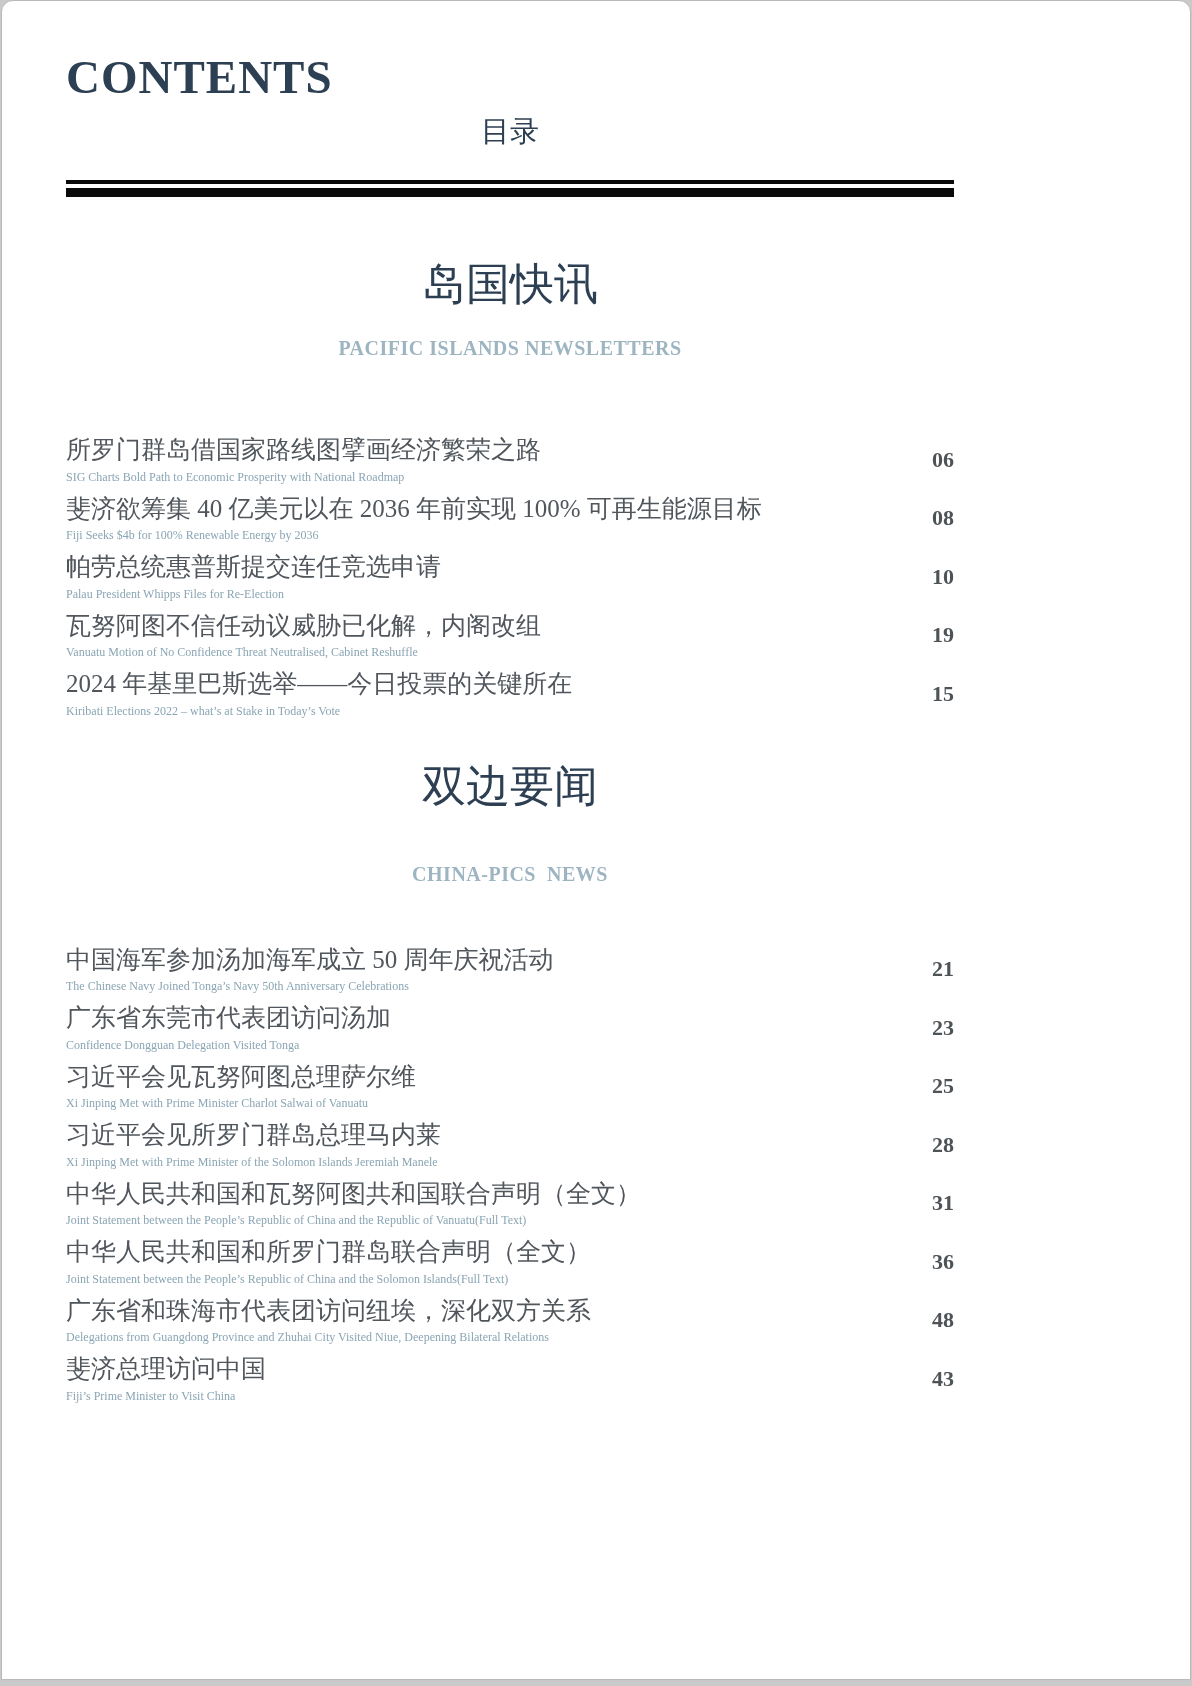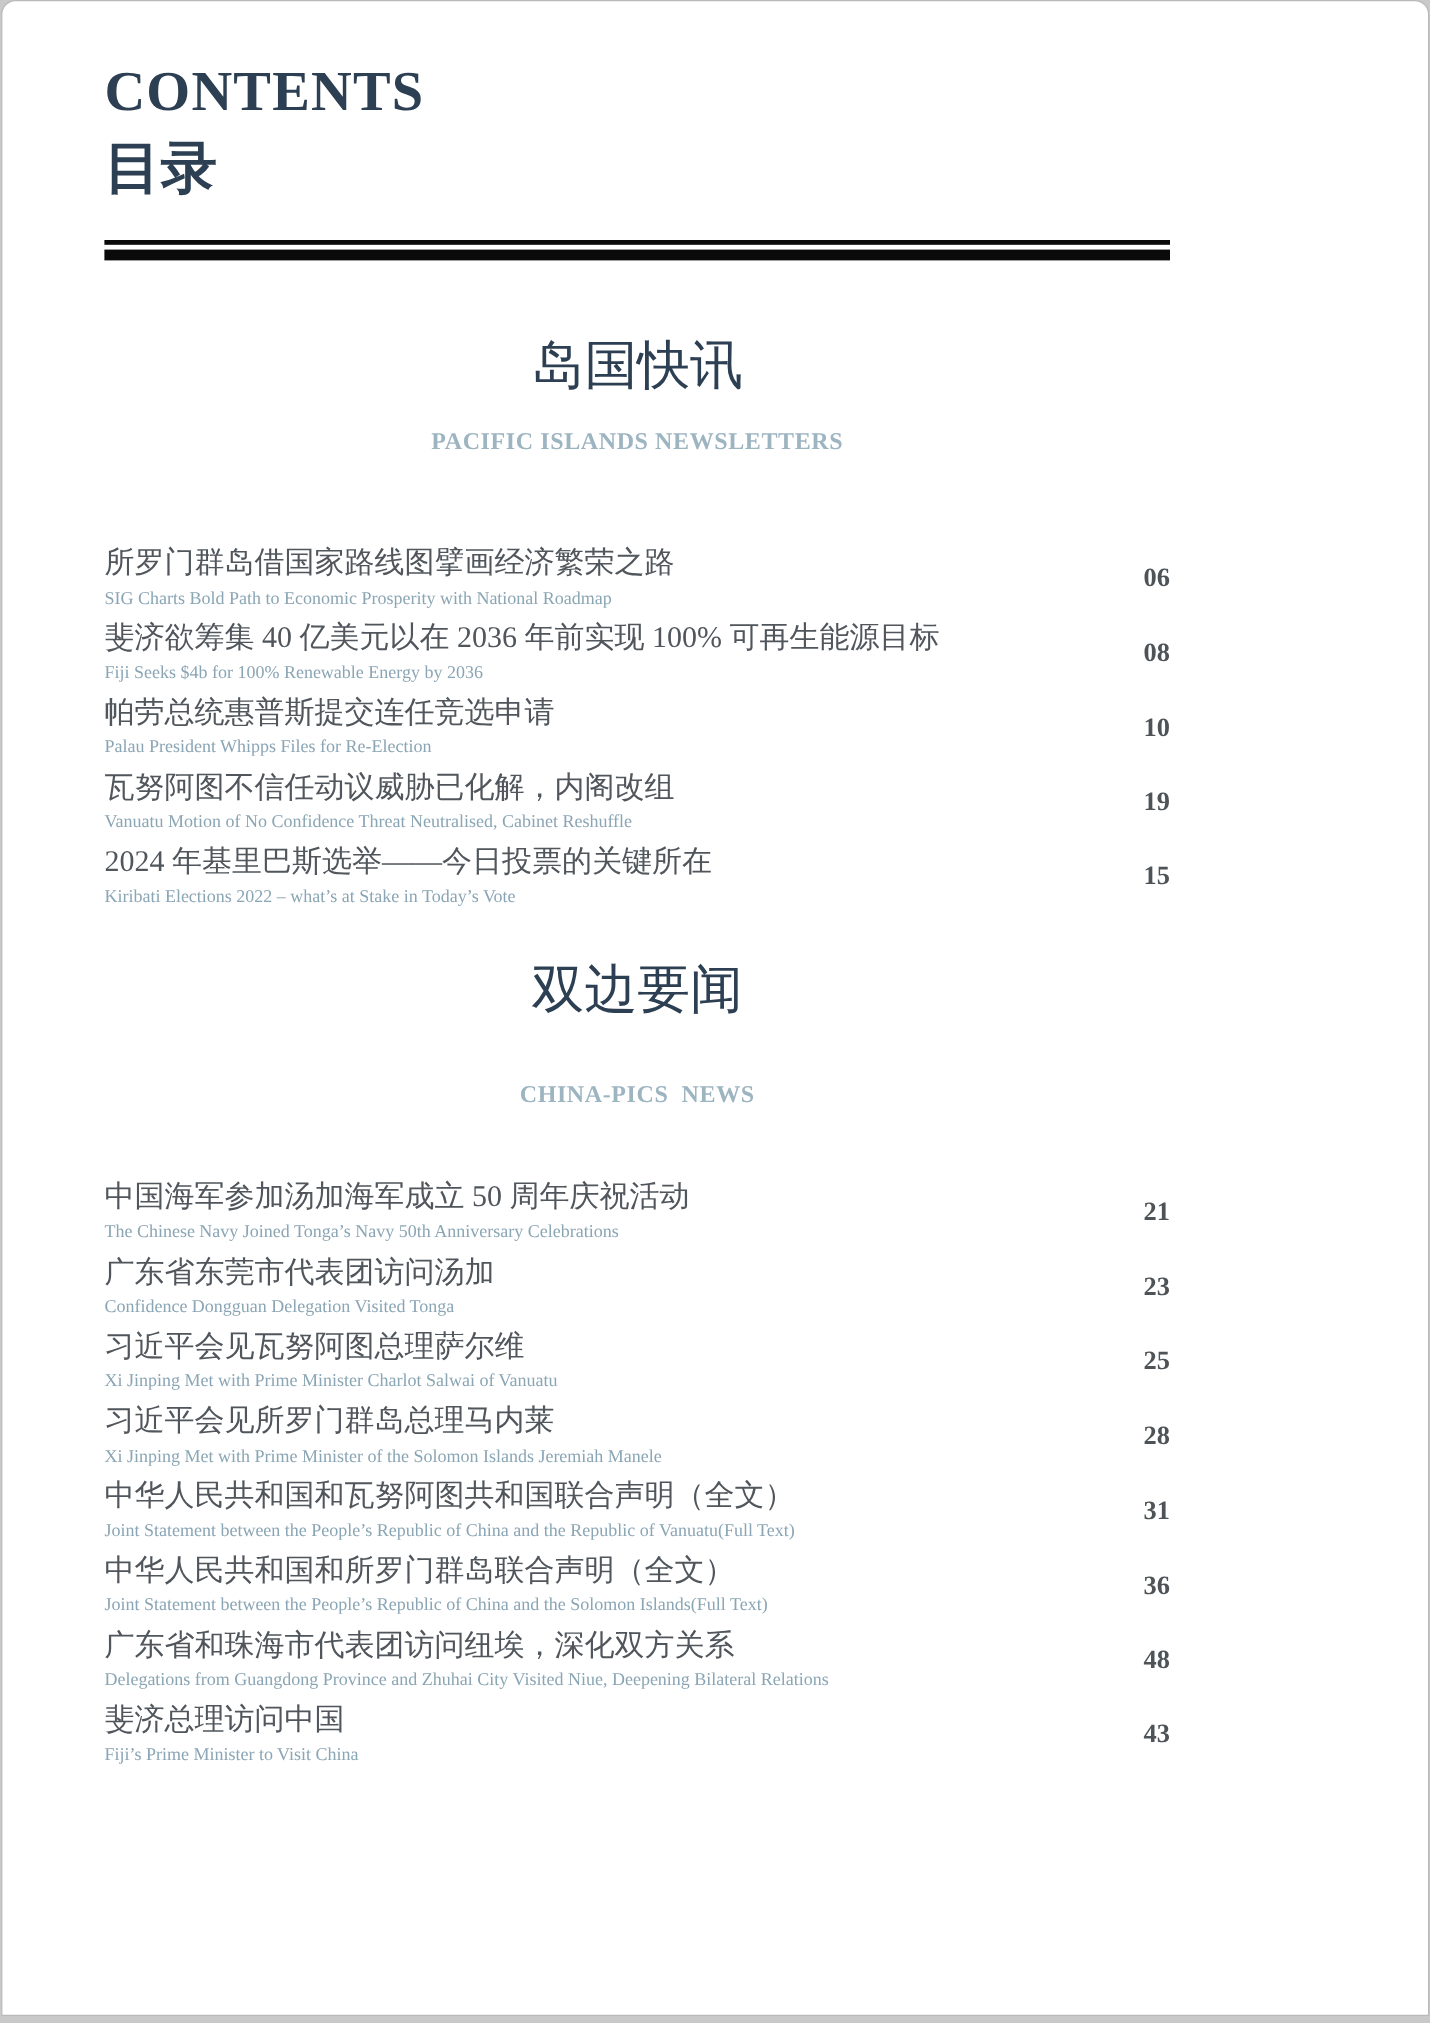--- a/index.html
+++ b/index.html
@@ -14,38 +14,39 @@
     height: 1680px;
     margin: 0 auto;
     background: #ffffff;
     border: 1px solid #b9b9b9;
     border-radius: 12px 12px 0 0;
     box-sizing: border-box;
     overflow: hidden;
   }
   .content {
     width: 888px;
-    margin-left: 85px;
+    margin-left: 64px;
   }
   
   .page-title-en {
     margin: 0;
     padding-top: 52px;
     font-size: 47px;
     font-weight: bold;
     letter-spacing: 1px;
     line-height: 1.05;
     color: var(--heading, #2d3f52);
   }
   .page-title-zh {
     margin: 14px 0 0 0;
-    font-size: 47px;
-    font-weight: bold;
+    font-size: 29px;
+    font-weight: normal;
     line-height: 1.1;
     color: var(--heading, #2d3f52);
+    text-align: center;
   }
   .rules { margin-top: 32px; }
   .rule-thin  { height: 4px; background: var(--rule, #0a0a0a); }
   .rule-gap   { height: 4px; background: transparent; }
   .rule-thick { height: 9px; background: var(--rule, #0a0a0a); }
 
   
   .sec-title-zh {
     margin: 0;
     font-size: 44px;
@@ -78,21 +79,21 @@
   }
   .entry-text { flex: 1 1 auto; min-width: 0; }
   .entry-zh {
     font-size: 25px;
     font-weight: normal;
     line-height: 1.3;
     color: var(--entry-title, #50565c);
   }
   .entry-en {
     margin-top: 3px;
-    font-size: 15px;
+    font-size: 12px;
     line-height: 1.25;
     color: var(--entry-subtitle, #8aa5b4);
   }
   .entry-page {
     flex: 0 0 auto;
     margin-left: 20px;
     font-size: 22px;
     line-height: 1.35;
     color: var(--page-number, #4d5357);
     font-weight: bold;

